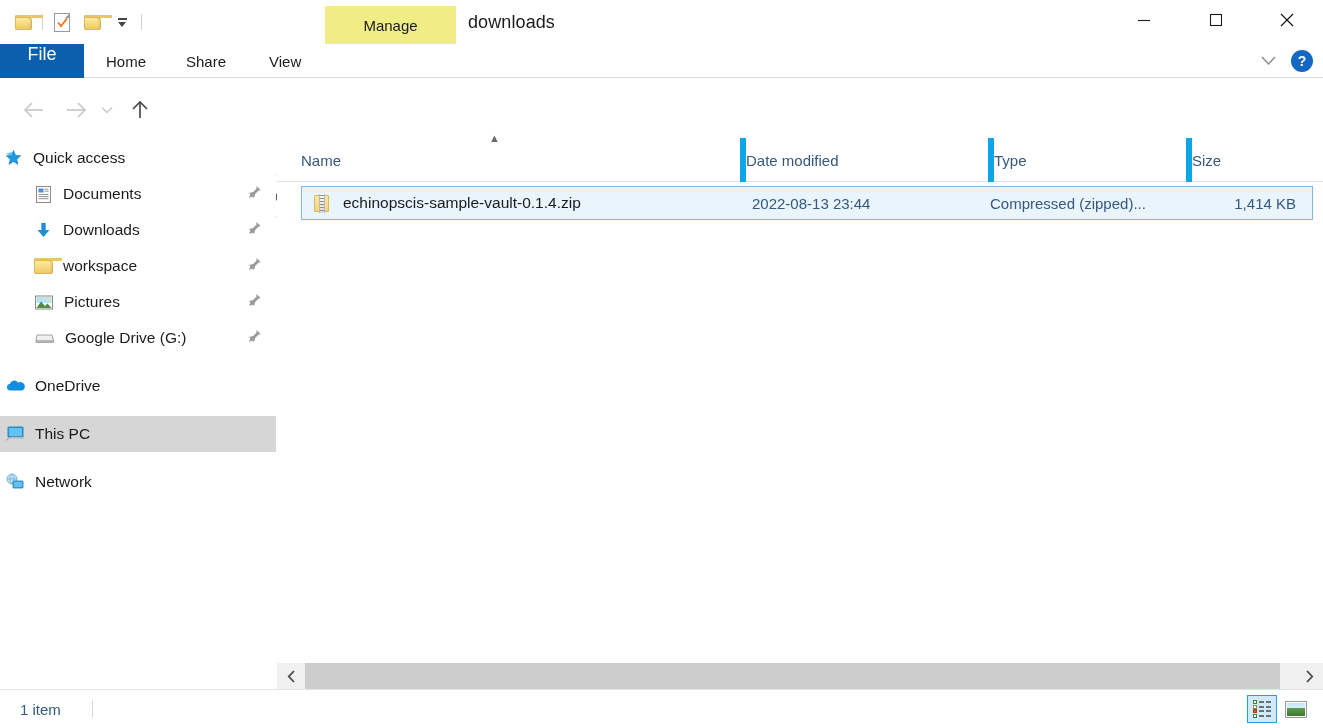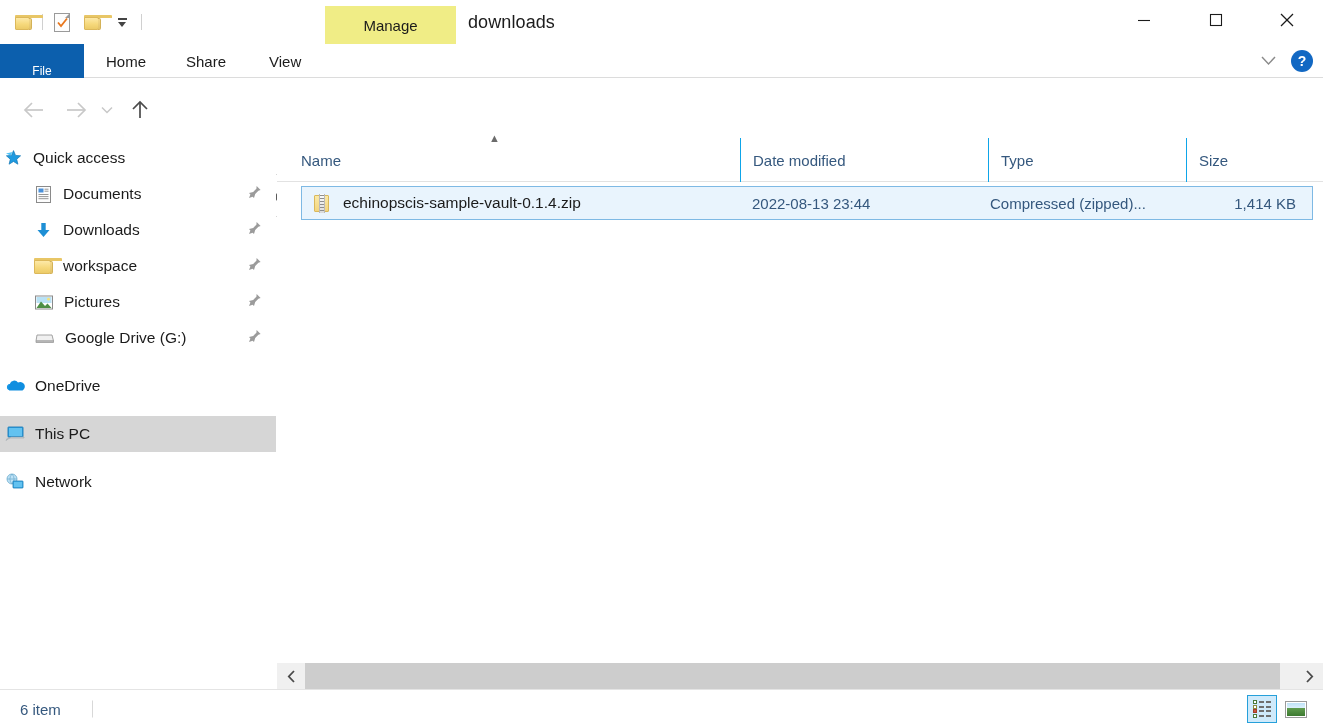--- a/index.html
+++ b/index.html
@@ -82,22 +82,22 @@
   #wc-max { right: 83px; }
   #wc-close { right: 12px; }
 
   
   .ribbon {
     position: absolute; left: 0; top: 44px; width: 1323px; height: 34px;
     background: #ffffff; border-bottom: 1px solid #dcdcdc;
   }
   .tab-file {
     position: absolute; left: 0; top: 0; width: 84px; height: 34px;
-    background: #0c5fad; color: #fff; font-size: 12px;
-    display: flex; align-items: flex-end; justify-content: center; cursor: default;
+    background: #0c5fad; color: #fff; font-size: 18px;
+    display: flex; align-items: flex-start; justify-content: center; cursor: default;
   }
   .tab {
     position: absolute; top: 0; height: 34px; font-size: 15px; color: #1b1b1b;
     display: flex; align-items: center; justify-content: center; cursor: default;
     padding: 0 14px;
   }
   #tab-home { left: 92px; }
   #tab-share { left: 172px; }
   #tab-view { left: 255px; }
   .tab-picture {
@@ -182,22 +182,21 @@
     position: absolute; left: 277px; top: 138px; width: 1046px; height: 550px;
     background: #fff;
   }
   .colhead {
     position: relative; height: 44px; border-bottom: 1px solid #e2e2e2;
     background: #fff;
   }
   .col {
     position: absolute; top: 0; height: 44px; display: flex; align-items: center;
     font-size: 15px; color: #35587e; cursor: default;
-    border-left: 1px solid #0ea5e9;
-    padding-left: 12px;
+    border-left: 6px solid #0ea5e9;
   }
   .col.first { border-left: none; padding-left: 24px; }
   .sort-ind {
     position: absolute; top: -6px; font-size: 11px; color: #6b6b6b;
   }
   .filerow {
     position: absolute; left: 24px; top: 48px; width: 1012px; height: 34px;
     background: #e9f4fd; border: 1px solid #7eb9e4;
     display: flex; align-items: center; cursor: default;
   }
@@ -581,21 +580,21 @@
       <div class="hs-thumb"></div>
     </div>
     <div class="hs-arrow">
       <svg width="9" height="13" viewBox="0 0 9 13">
         <path d="M2 1 L7.2 6.5 L2 12" stroke="#4a4a4a" stroke-width="1.8" fill="none"></path>
       </svg>
     </div>
   </div>
 
   <div class="statusbar">
-    <span class="status-text">6 item</span>
+    <span class="status-text">1 item</span>
     <div class="status-sep"></div>
 
     <div class="viewbtn" id="view-details">
       <div class="vi-list">
         <div class="vi-row" style="top:0px;">
             <div class="vi-sq" style="border-color:#4a7a3a;"></div>
             <div class="vi-ln"></div>
             <div class="vi-ln"></div>
           </div>
         <div class="vi-row" style="top:4.6px;">

